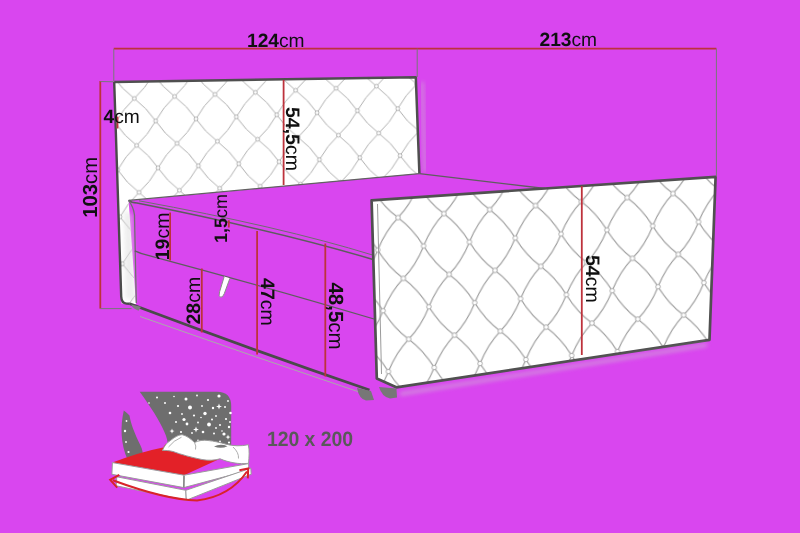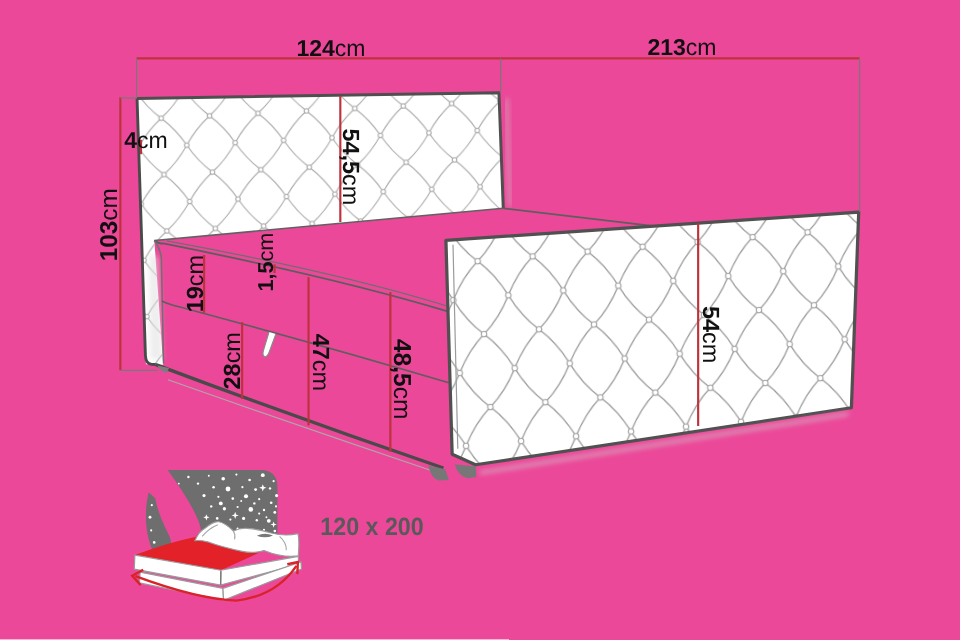--- a/index.html
+++ b/index.html
@@ -1,16 +1,16 @@
 <!DOCTYPE html>
 <html><head>
 <meta charset="utf-8">
 <style>
   html,body{margin:0;padding:0;background:#ffffff;}
-  .page{position:relative;width:800px;height:533px;background:#ec4899;overflow:hidden;
+  .page{position:relative;width:800px;height:533px;background:#d946ef;overflow:hidden;
         font-family:"Liberation Sans", sans-serif;}
   svg text{font-family:"Liberation Sans", sans-serif;fill:#101010;-webkit-font-smoothing:antialiased;text-rendering:geometricPrecision;}
   svg text.gy{fill:#595959;}
 </style>
 </head>
 <body>
 <div class="page">
 <svg width="800" height="533" viewBox="0 0 800 533">
 <defs>
 

